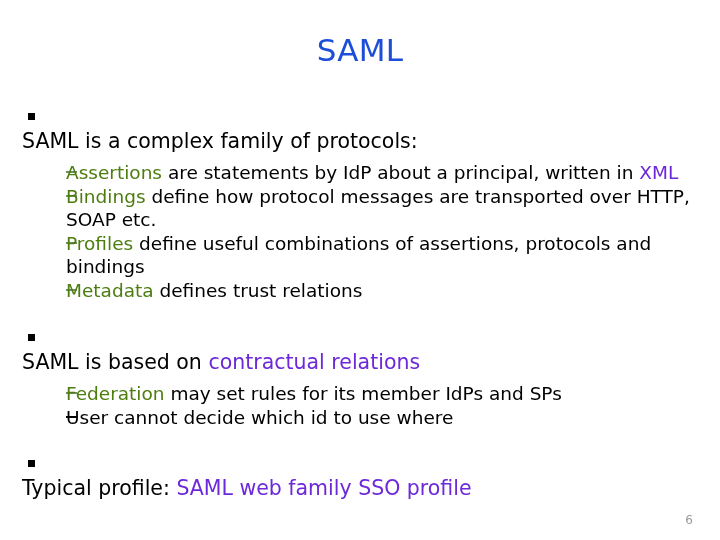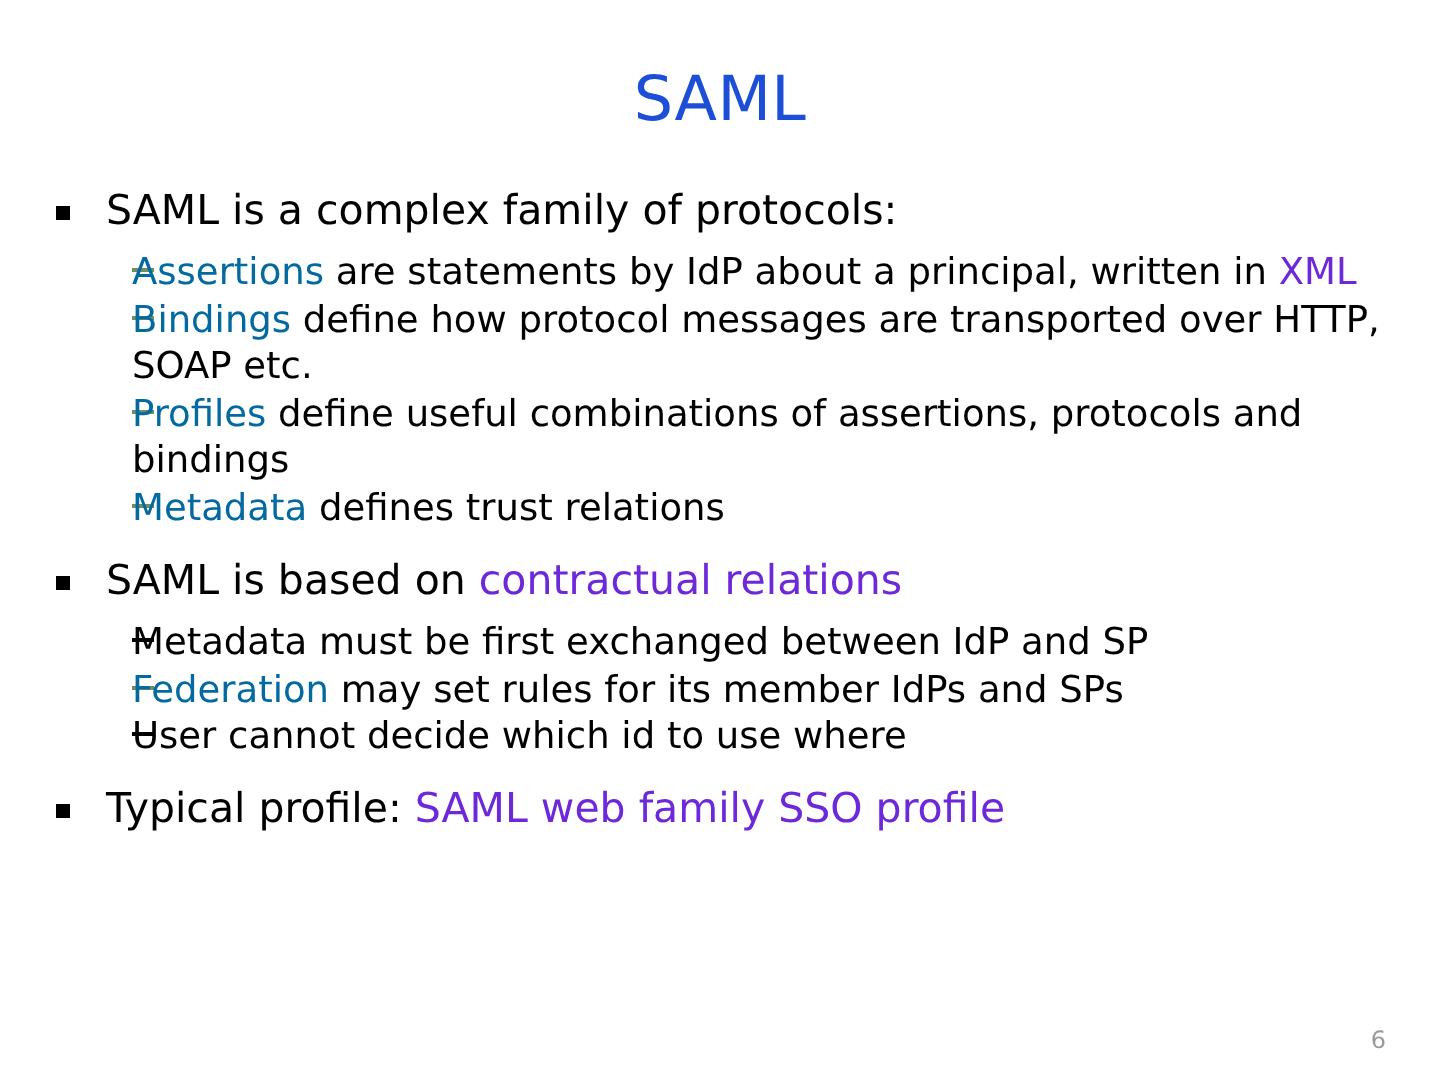--- a/index.html
+++ b/index.html
@@ -44,21 +44,22 @@
     left: 22px;
     width: 680px;
   }
 
   
   .b1 {
     display: flex;
     align-items: flex-start;
     font-size: 20.5px;
     line-height: 26px;
-    margin-top: 4px;
+    margin-top: 14px;
+    flex-direction: column;
   }
   .b1 .marker {
     flex: 0 0 auto;
     width: 31px;
     font-size: 20.5px;
     line-height: 26px;
     color: #000000;
     text-align: left;
     padding-left: 6px;
     box-sizing: border-box;
@@ -98,21 +99,21 @@
     vertical-align: 6px;
   }
   .b2 .txt {
     flex: 1 1 auto;
     color: #000000;
   }
 
   .mk-green { color: #6e8f63; }
   .mk-black { color: #000000; }
 
-  .green { color: #0369a1; }
+  .green { color: #4d7c0f; }
   .orange { color: #6d28d9; }
 
   .gap-a { height: 7px; }
   .gap-b { height: 7px; }
   .gap-c { height: 6px; }
 
   
   .page-num {
     position: absolute;
     right: 27px;
@@ -161,24 +162,20 @@
 
     <div class="gap-b"></div>
 
     <div class="b1">
       <span class="marker"><span class="sq"></span></span>
       <span class="txt"><span>SAML is based on </span><span class="orange">contractual relations</span></span>
     </div>
 
     <div class="gap-a"></div>
 
-    <div class="b2">
-      <span class="marker mk-black"><span class="dash"></span></span>
-      <span class="txt"><span>Metadata</span><span> must be first exchanged between IdP and SP</span></span>
-    </div>
 
     <div class="b2">
       <span class="marker mk-green"><span class="dash"></span></span>
       <span class="txt"><span class="green">Federation</span><span> may set rules for its member IdPs and SPs</span></span>
     </div>
 
     <div class="b2">
       <span class="marker mk-black"><span class="dash"></span></span>
       <span class="txt"><span>User</span><span> cannot decide which id to use where</span></span>
     </div>

